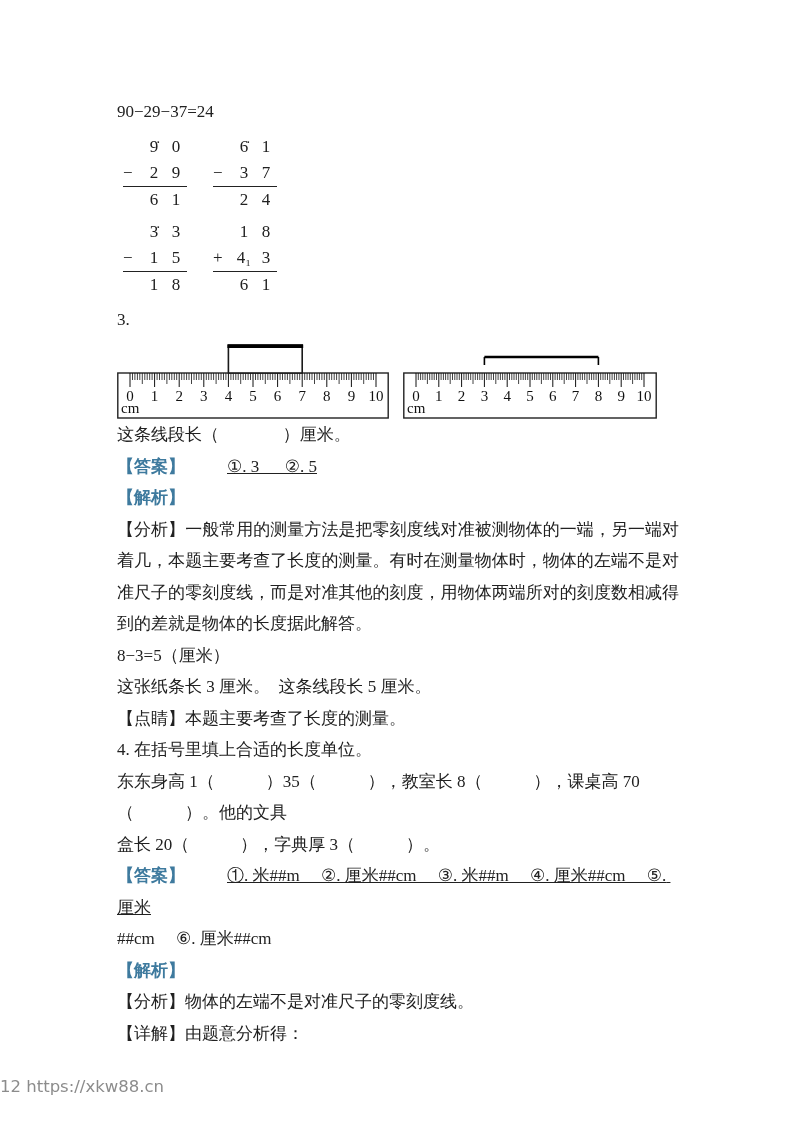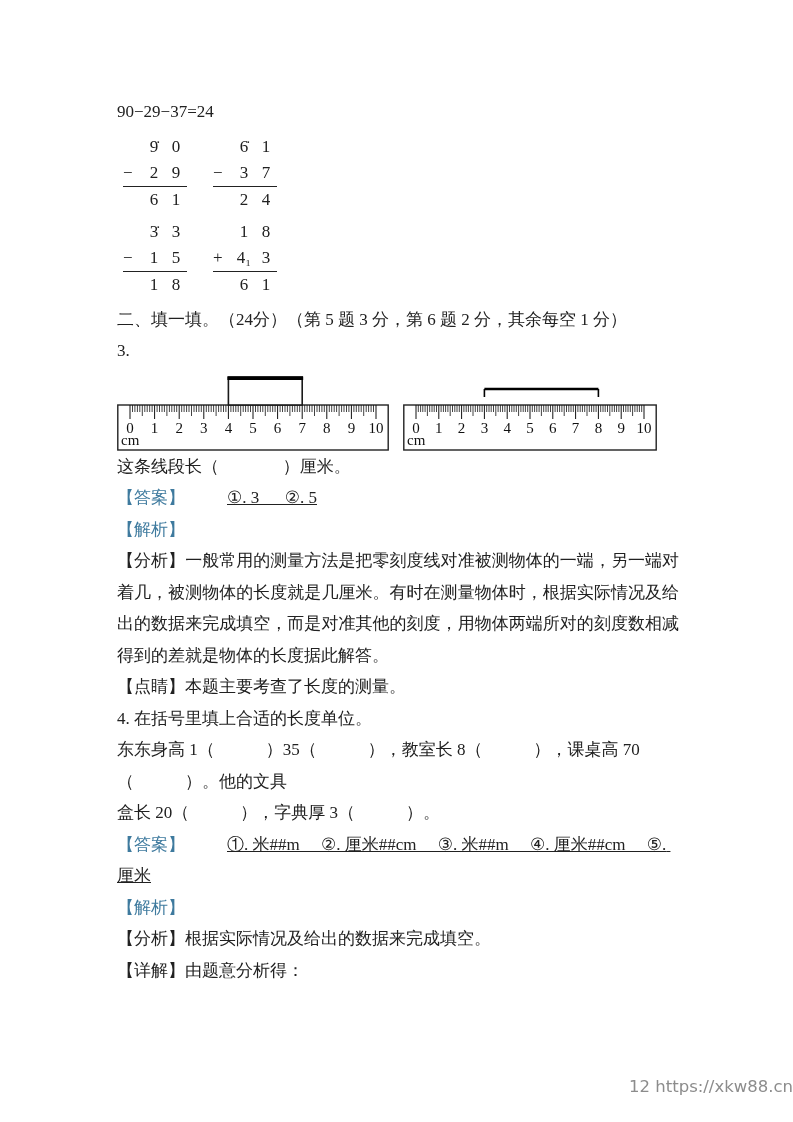--- a/index.html
+++ b/index.html
@@ -3,41 +3,41 @@
 <meta charset="utf-8">
 <style>
   html,body{margin:0;padding:0;background:#e8e8e8;}
   .page{
     width:793px;height:1122px;position:relative;background:#ffffff;
     font-family:"Liberation Serif","DejaVu Serif",serif;
     color:#212121;overflow:hidden;margin:0 auto;
   }
   .content{position:absolute;left:117px;top:96px;width:562px;}
   p.line{margin:0;font-size:17px;line-height:31.5px;white-space:pre-wrap;}
-  .label-blue{color:#3E7A9E;}
+  .label-blue{color:#3E7A9E;font-weight:bold;}
   .ans-gap{margin-left:42px;text-decoration:underline;}
 
   
   .vmath{display:flex;margin:6px 0 6px 6px;}
   .vm-col{display:inline-block;margin-right:26px;}
   .vm-row{display:flex;height:26px;align-items:center;font-size:17px;}
   .vm-op{width:20px;display:inline-block;}
   .vm-d{width:22px;display:inline-block;text-align:center;}
   .vm-res{border-top:1.6px solid #222;}
 
   
   .figures-row{display:flex;gap:14px;align-items:flex-end;margin:2px 0 0 0;}
   .ruler-figure{position:relative;}
   .ruler-figure svg{display:block;}
   .ruler-figure text{font-family:"Liberation Serif","DejaVu Serif",serif;font-size:15px;fill:#111;}
   .captions-row{display:flex;}
   .cap-left{display:inline-block;width:260px;}
 
   .footer{
-    position:absolute;left:0;bottom:26px;width:100%;text-align:right;
+    position:absolute;left:0;bottom:26px;width:100%;text-align:left;
     font-family:"DejaVu Sans","Liberation Sans",sans-serif;
     font-size:16.5px;color:#8c8c8c;
   }
 </style>
 </head>
 <body>
 
 <div class="page">
   <div class="content">
 
@@ -111,21 +111,20 @@
             <span class="vm-d">3</span>
           </div>
           <div class="vm-row vm-res">
             <span class="vm-op"></span>
             <span class="vm-d">6</span>
             <span class="vm-d">1</span>
           </div>
         </div>
       </div>
 
-    <p class="line">二、填一填。（24分）（第 5 题 3 分，第 6 题 2 分，其余每空 1 分）</p>
 
     <p class="line">3.</p>
 
     <div class="figures-row">
       <div class="ruler-figure">
           <svg width="272" height="82">
        <rect x="0.8" y="36" width="270.4" height="45" fill="#fff" stroke="#222" stroke-width="1.4"></rect>
        <g stroke="#111" stroke-width="1">
               <line x1="13" y1="36" x2="13" y2="50"></line>
               <line x1="15.5" y1="36" x2="15.5" y2="43" stroke-width="0.8"></line>
@@ -373,30 +372,33 @@
      </svg>
         </div>
     </div>
 
     <p class="line captions-row"><span>这条线段长（&nbsp;&nbsp;&nbsp;&nbsp;&nbsp;&nbsp;&nbsp;&nbsp;&nbsp;&nbsp;&nbsp;&nbsp;&nbsp;&nbsp;&nbsp;）厘米。</span></p>
 
     <p class="line"><span class="label-blue">【答案】</span><span class="ans-gap">①. 3&nbsp;&nbsp;&nbsp;&nbsp;&nbsp;&nbsp;②. 5</span></p>
 
     <p class="line"><span class="label-blue">【解析】</span></p>
 
-    <p class="line" style="text-align:justify;">【分析】一般常用的测量方法是把零刻度线对准被测物体的一端，另一端对着几，被测物体的长度就是几厘米。有时在测量物体时，根据实际情况及给出的数据来完成填空，而是对准其他的刻度，用物体两端所对的刻度数相减得到的差就是物体的长度据此解答。</p>
-
+    <p class="line" style="text-align:justify;">【分析】一般常用的测量方法是把零刻度线对准被测物体的一端，另一端对着几，本题主要考查了长度的测量。有时在测量物体时，物体的左端不是对准尺子的零刻度线，而是对准其他的刻度，用物体两端所对的刻度数相减得到的差就是物体的长度据此解答。</p>
+
+    <p class="line">8−3=5（厘米）</p>
+    <p class="line">这张纸条长 3 厘米。&nbsp;&nbsp;这条线段长 5 厘米。</p>
     <p class="line">【点睛】本题主要考查了长度的测量。</p>
 
     <p class="line">4.&nbsp;在括号里填上合适的长度单位。</p>
     <p class="line">东东身高 1（&nbsp;&nbsp;&nbsp;&nbsp;&nbsp;&nbsp;&nbsp;&nbsp;&nbsp;&nbsp;&nbsp;&nbsp;）35（&nbsp;&nbsp;&nbsp;&nbsp;&nbsp;&nbsp;&nbsp;&nbsp;&nbsp;&nbsp;&nbsp;&nbsp;），教室长 8（&nbsp;&nbsp;&nbsp;&nbsp;&nbsp;&nbsp;&nbsp;&nbsp;&nbsp;&nbsp;&nbsp;&nbsp;），课桌高 70（&nbsp;&nbsp;&nbsp;&nbsp;&nbsp;&nbsp;&nbsp;&nbsp;&nbsp;&nbsp;&nbsp;&nbsp;）。他的文具</p>
     <p class="line">盒长 20（&nbsp;&nbsp;&nbsp;&nbsp;&nbsp;&nbsp;&nbsp;&nbsp;&nbsp;&nbsp;&nbsp;&nbsp;），字典厚 3（&nbsp;&nbsp;&nbsp;&nbsp;&nbsp;&nbsp;&nbsp;&nbsp;&nbsp;&nbsp;&nbsp;&nbsp;）。</p>
 
     <p class="line"><span class="label-blue">【答案】</span><span class="ans-gap">①. 米##m&nbsp;&nbsp;&nbsp;&nbsp;&nbsp;②. 厘米##cm&nbsp;&nbsp;&nbsp;&nbsp;&nbsp;③. 米##m&nbsp;&nbsp;&nbsp;&nbsp;&nbsp;④. 厘米##cm&nbsp;&nbsp;&nbsp;&nbsp;&nbsp;⑤. 厘米</span></p>
+    <p class="line">##cm&nbsp;&nbsp;&nbsp;&nbsp;&nbsp;⑥. 厘米##cm</p>
 
     <p class="line"><span class="label-blue">【解析】</span></p>
-    <p class="line">【分析】根据实际情况及给出的数据来完成填空。</p>
+    <p class="line">【分析】物体的左端不是对准尺子的零刻度线。</p>
     <p class="line">【详解】由题意分析得：</p>
 
   </div>
 
   <div class="footer">12 https://xkw88.cn</div>
 </div>
 
 </body></html>

